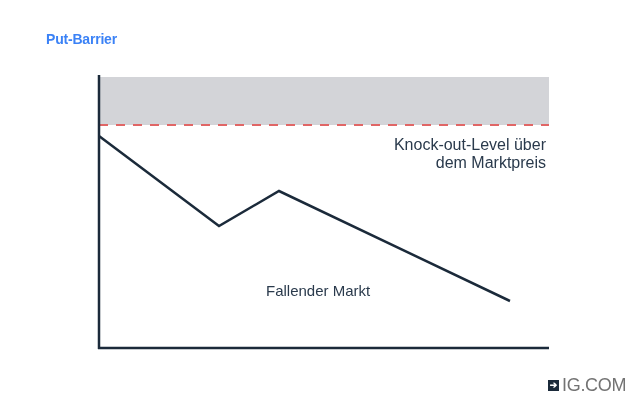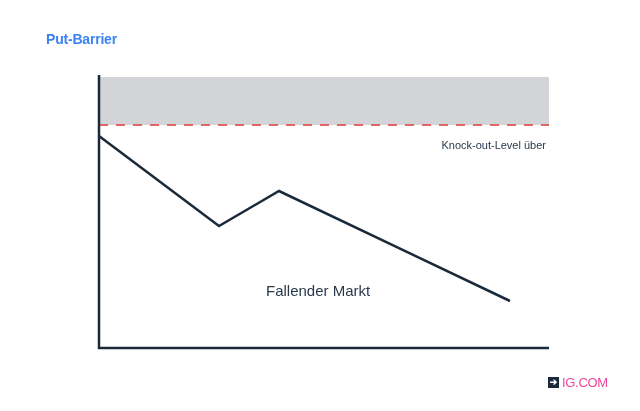--- a/index.html
+++ b/index.html
@@ -1,39 +1,40 @@
 <!DOCTYPE html>
 <html><head>
   <meta charset="utf-8">
   <style>
     html, body { margin: 0; padding: 0; background: #ffffff; }
     body { width: 640px; height: 411px; position: relative; overflow: hidden; font-family: "Liberation Sans", sans-serif; }
     .title { position: absolute; left: 22px; top: 31px; font-size: 14px; font-weight: bold; color: #3b82f6; letter-spacing: -0.2px; margin-left: 24px; }
     svg.chart { position: absolute; left: 0; top: 0; }
-    .label-ko { position: absolute; right: 94px; top: 136px; text-align: right; font-size: 11px; line-height: 18px; color: #2a3a4c; }
+    .label-ko { position: absolute; right: 94px; top: 136px; text-align: right; font-size: 16px; line-height: 18px; color: #2a3a4c; }
     .label-market { position: absolute; left: 266px; top: 282px; font-size: 15px; color: #2a3a4c; }
     .logo { position: absolute; left: 548px; top: 375px; display: flex; align-items: center; gap: 3px; }
     .logo-icon { width: 11px; height: 11px; background: #1b2a3a; color: #fff; font-size: 9px; line-height: 11px; text-align: center; font-weight: bold; }
-    .logo-text { font-size: 13px; color: #ec4899; letter-spacing: -0.3px; }
+    .logo-text { font-size: 18px; color: #737373; letter-spacing: -0.3px; }
   </style>
 </head>
 <body>
 
 <div class="title">Put-Barrier</div>
 
 <svg class="chart" width="640" height="411">
   <rect x="99" y="77" width="450" height="48" fill="#d3d4d8"></rect>
   <line x1="99" y1="125" x2="549" y2="125" stroke="#e06666" stroke-width="2.2" stroke-dasharray="9,8"></line>
   <polyline points="99,136 219,226 279,191 510,301" fill="none" stroke="#1b2a3a" stroke-width="2.5" stroke-linejoin="miter"></polyline>
   <line x1="99" y1="75" x2="99" y2="349" stroke="#1b2a3a" stroke-width="2.5"></line>
   <line x1="98" y1="348" x2="549" y2="348" stroke="#1b2a3a" stroke-width="2.5"></line>
 </svg>
 
 <div class="label-ko">
   <div>Knock-out-Level über</div>
+  <div>dem Marktpreis</div>
 </div>
 
 <div class="label-market">Fallender Markt</div>
 
 <div class="logo">
   <span class="logo-icon">➔</span>
   <span class="logo-text">IG.COM</span>
 </div>
 
 </body></html>

